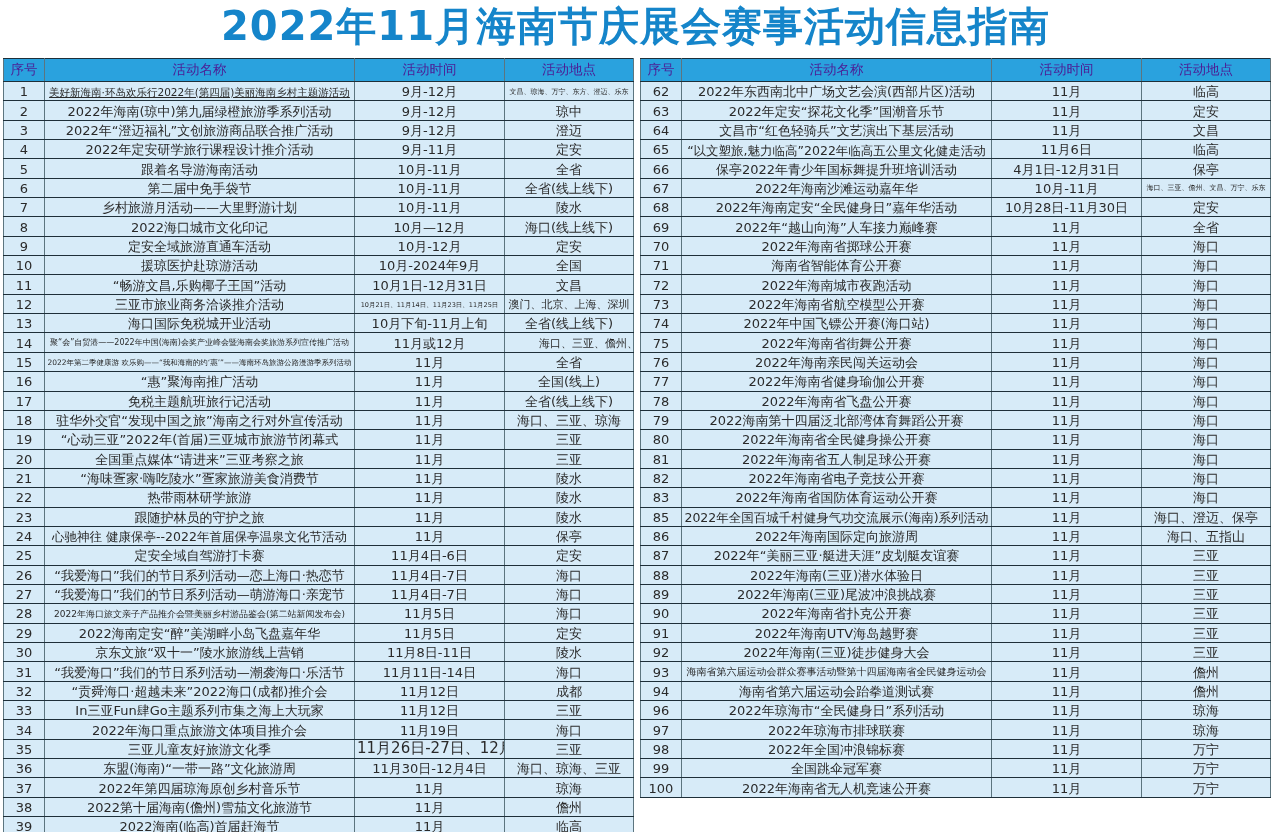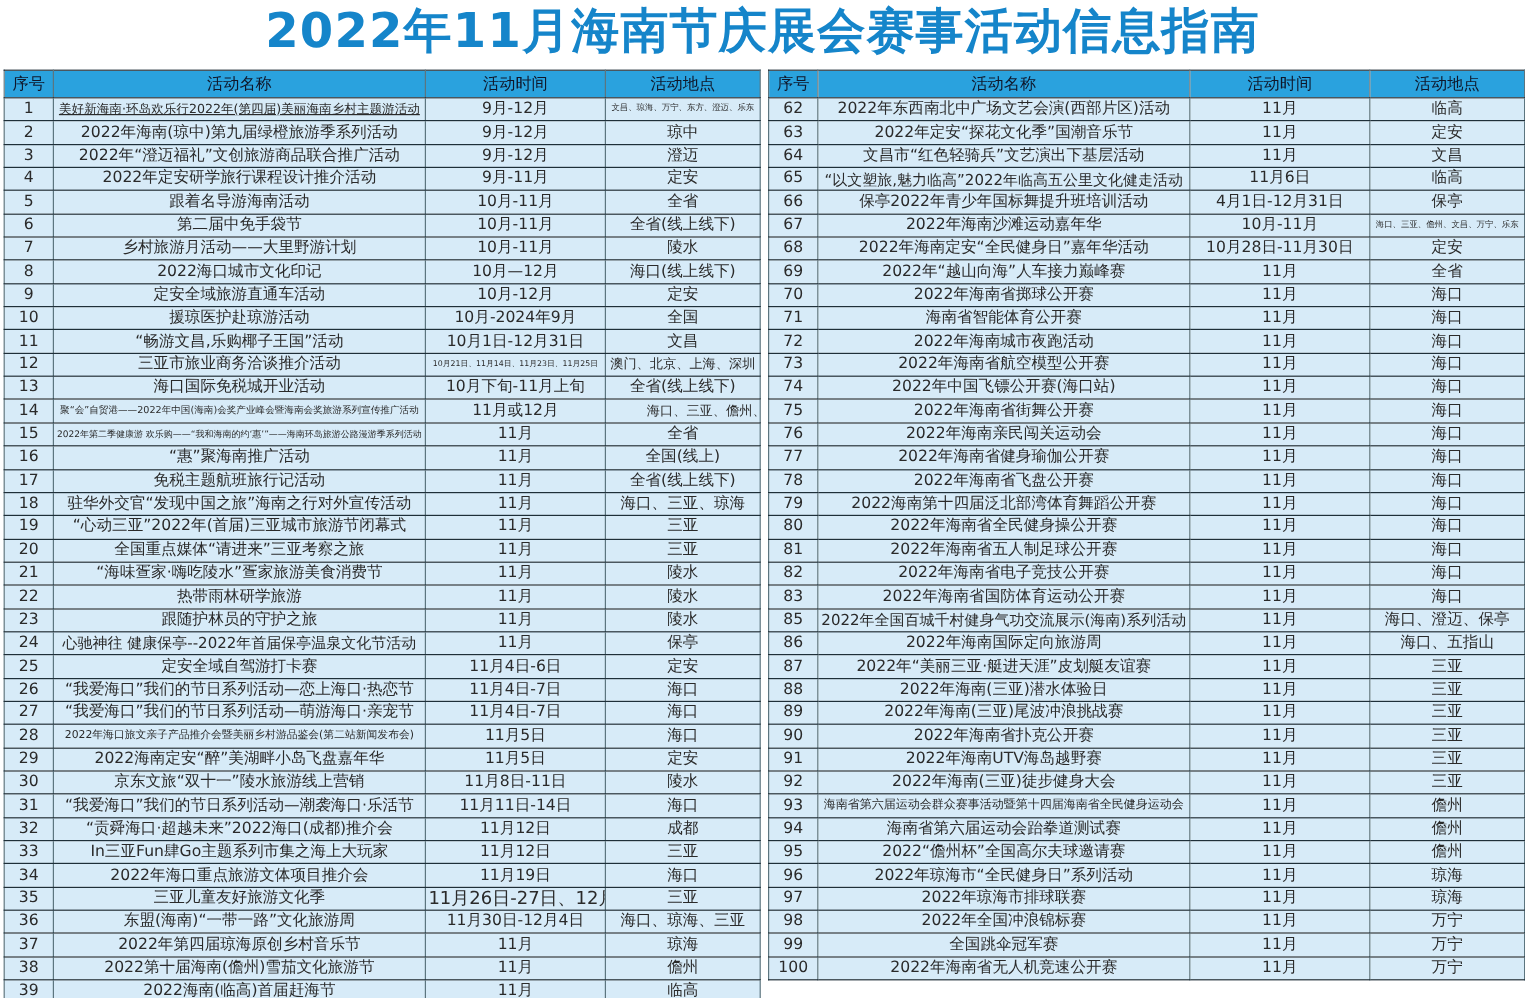--- a/index.html
+++ b/index.html
@@ -25,21 +25,21 @@
     border-collapse:collapse;
     table-layout:fixed;
     width:630px;
   }
   col.c-no    { width:41px;  }
   col.c-name  { width:310px; }
   col.c-time  { width:150px; }
   col.c-place { width:129px; }
   th {
     background:#2aa2de;
-    color:#0f172a;
+    color:#4c1d95;
     font-weight:normal;
     font-size:13.5px;
     height:23px;
     padding:0 0;
     overflow:hidden; white-space:nowrap;
   }
   td {
     background:#d7ebf8;
     color:#2a2a2a;
     text-align:center;
@@ -515,26 +515,20 @@
           <td><span>11月</span></td>
           <td><span>儋州</span></td>
         </tr>
         <tr>
           <td><span>94</span></td>
           <td><span>海南省第六届运动会跆拳道测试赛</span></td>
           <td><span>11月</span></td>
           <td><span>儋州</span></td>
         </tr>
         <tr>
-          <td><span>95</span></td>
-          <td><span>2022“儋州杯”全国高尔夫球邀请赛</span></td>
-          <td><span>11月</span></td>
-          <td><span>儋州</span></td>
-        </tr>
-        <tr>
           <td><span>96</span></td>
           <td><span>2022年琼海市“全民健身日”系列活动</span></td>
           <td><span>11月</span></td>
           <td><span>琼海</span></td>
         </tr>
         <tr>
           <td><span>97</span></td>
           <td><span>2022年琼海市排球联赛</span></td>
           <td><span>11月</span></td>
           <td><span>琼海</span></td>

